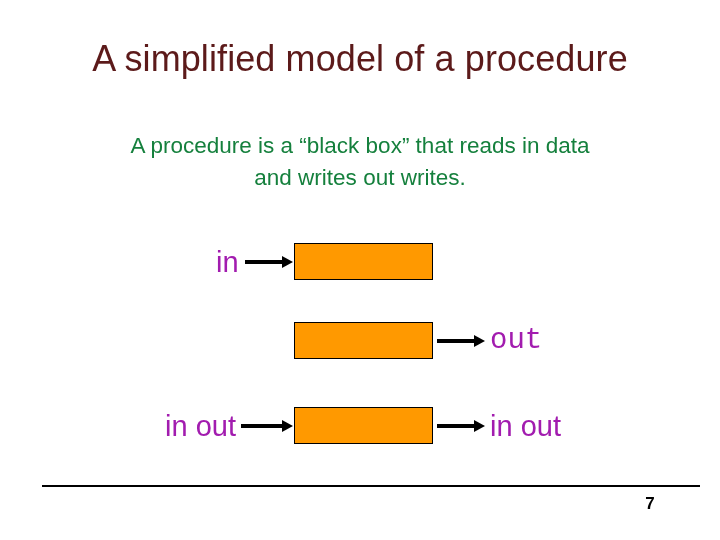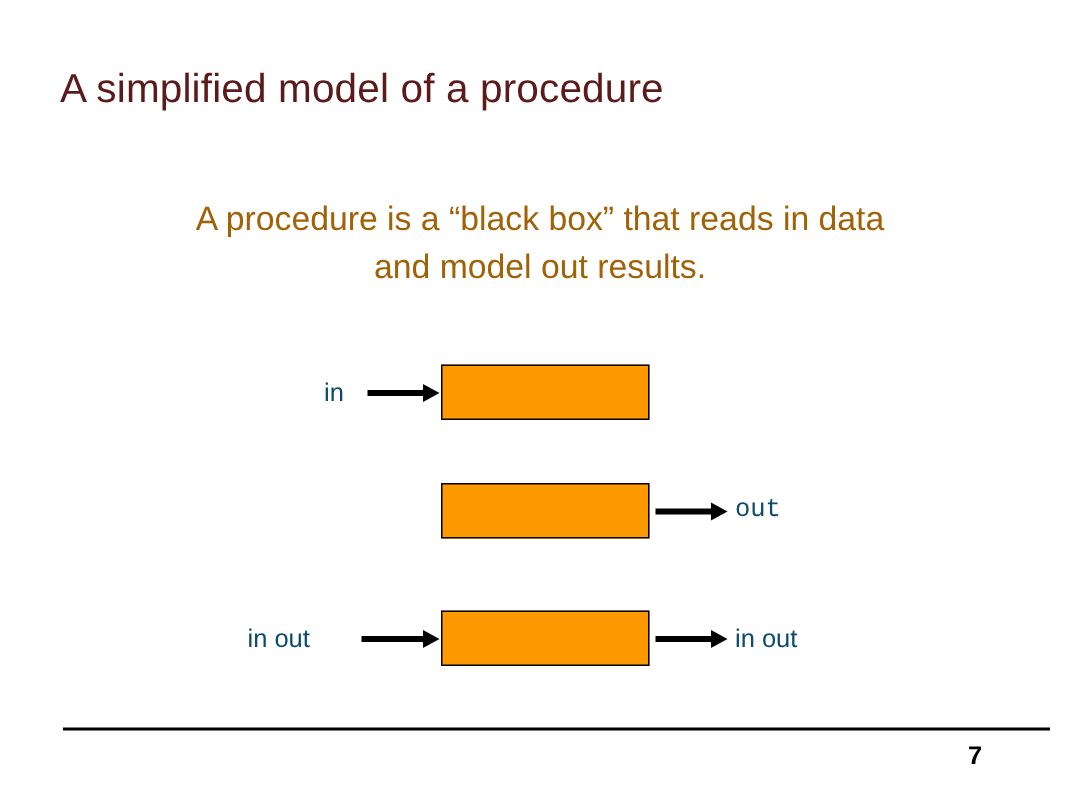--- a/index.html
+++ b/index.html
@@ -24,37 +24,38 @@
     height: 540px;
     background: #ffffff;
   }
 
   
   #slide-title {
     position: absolute;
     left: 40px;
     top: 42px;
     width: 640px;
-    font-size: 27px;
+    text-align: center;
+    font-size: 36px;
     line-height: 34px;
     color: #5c1a1a;
     letter-spacing: 0.1px;
     white-space: nowrap;
   }
 
   
   #body-text {
     position: absolute;
     left: 60px;
     top: 130px;
     width: 600px;
     text-align: center;
     font-size: 22.5px;
     line-height: 32px;
-    color: #a16207;
+    color: #15803d;
   }
   #body-text .line {
     display: block;
     white-space: nowrap;
   }
 
   
   #diagram {
     position: absolute;
     left: 0;
@@ -71,23 +72,23 @@
     background: #ff9900;
     border: 1px solid #000000;
     box-sizing: border-box;
   }
   #proc-box-1 { top: 243px; }
   #proc-box-2 { top: 322px; }
   #proc-box-3 { top: 407px; }
 
   .flow-label {
     position: absolute;
-    font-size: 17px;
+    font-size: 29px;
     line-height: 26px;
-    color: #0c4a6e;
+    color: #a21caf;
     white-space: nowrap;
   }
   #label-in-1      { left: 216px; top: 249px; }
   #label-out-2     { left: 490px; top: 328px; font-family: Liberation Mono, monospace; }
   #label-inout-3-l { left: 165px; top: 413px; }
   #label-inout-3-r { left: 490px; top: 413px; }
 
   
   .arrow {
     position: absolute;
@@ -148,21 +149,21 @@
 </style>
 </head>
 <body>
 
 <div id="slide">
 
   <div id="slide-title">A simplified model of a procedure</div>
 
   <div id="body-text">
     <span class="line">A procedure is a “black box” that reads in data</span>
-    <span class="line">and model out results.</span>
+    <span class="line">and writes out writes.</span>
   </div>
 
   <div id="diagram">
 
     <div class="flow-label" id="label-in-1">in</div>
     <div class="arrow" id="arrow-in-1">
       <span class="shaft"></span>
       <span class="head"></span>
     </div>
     <div class="proc-box" id="proc-box-1"></div>

